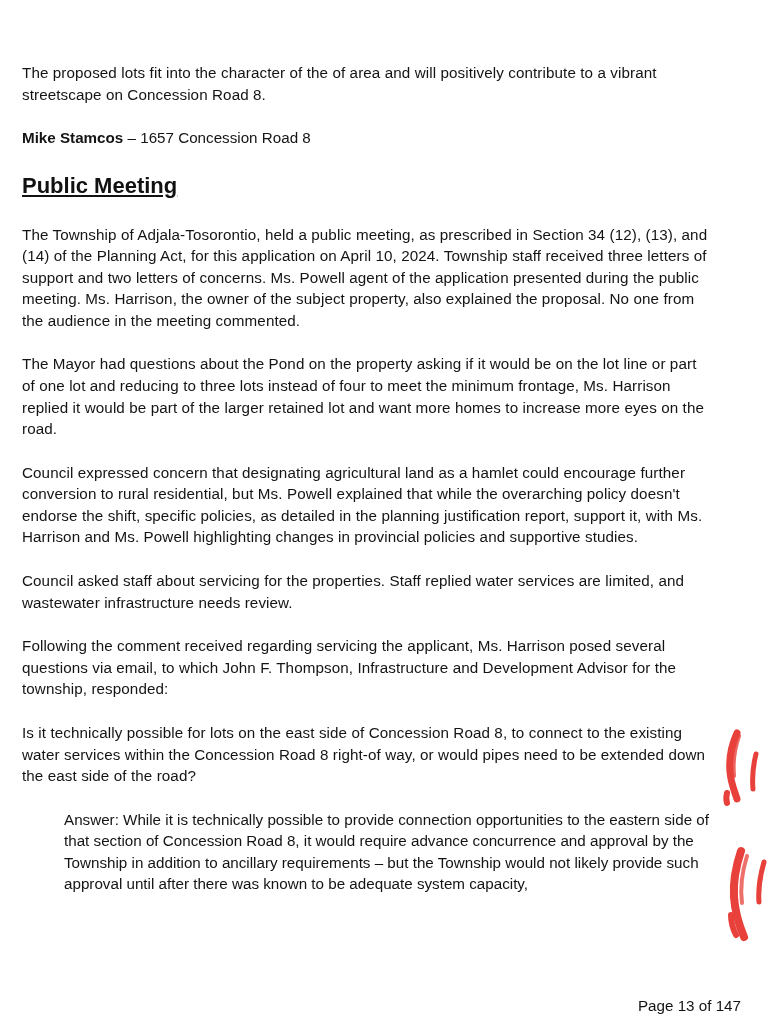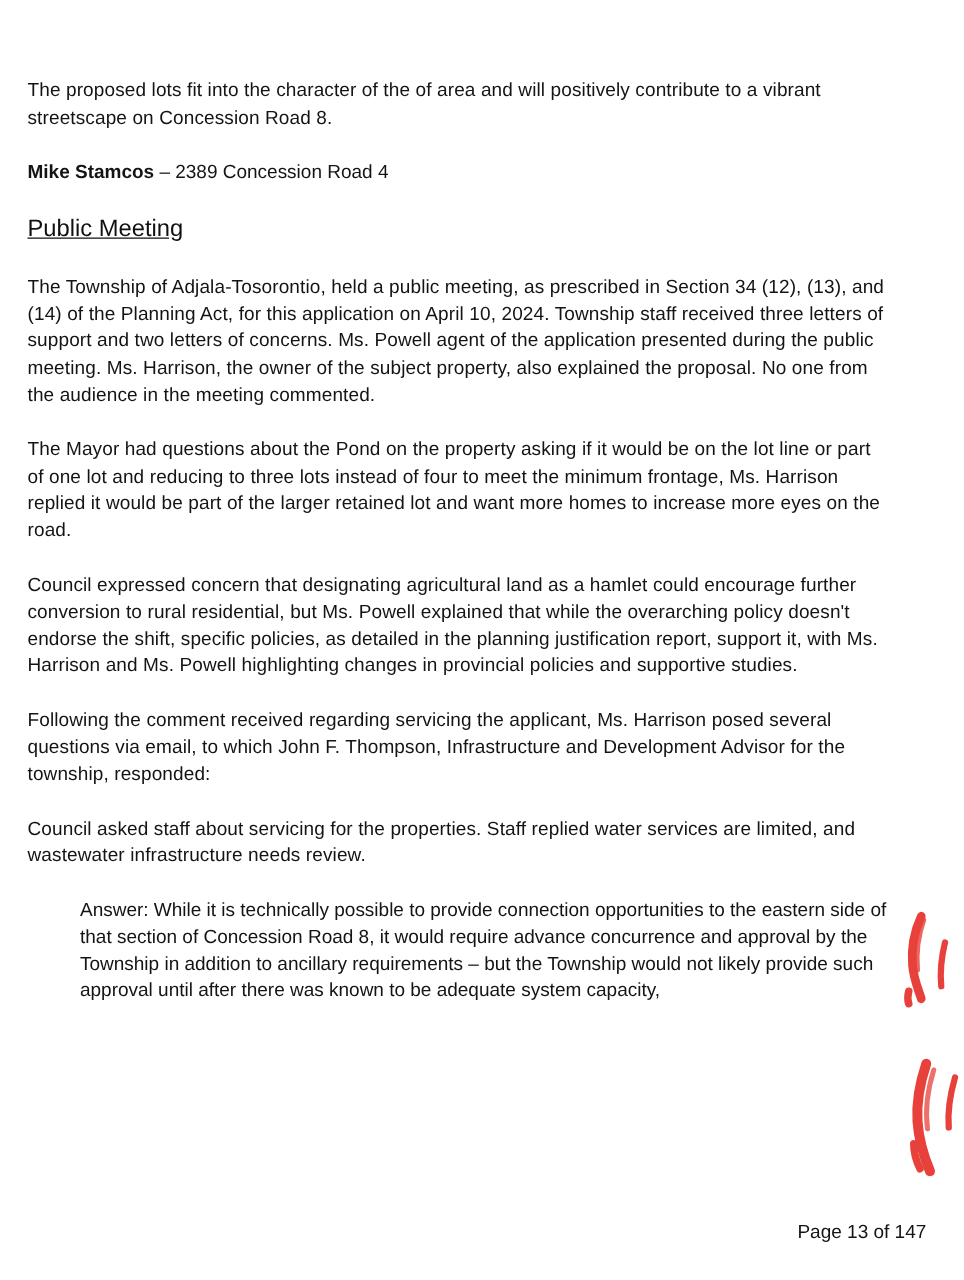--- a/index.html
+++ b/index.html
@@ -37,37 +37,37 @@
     margin: 0 0 22px 0;
     font-size: 15.2px;
     line-height: 1.42;
     color: #141414;
   }
   .speaker-name {
     font-weight: bold;
   }
   .section-heading {
     margin: 0 0 22px 0;
-    font-size: 19px;
-    font-weight: normal;
+    font-size: 22px;
+    font-weight: bold;
     text-decoration: underline;
     color: #111111;
     line-height: 1.4;
   }
   .indent-block {
     margin: 0 0 22px 0;
     padding-left: 42px;
     font-size: 15.2px;
     line-height: 1.42;
     color: #141414;
   }
   .footer {
     position: absolute;
     right: 30px;
-    bottom: 30px;
+    bottom: 10px;
     font-size: 15.2px;
     color: #141414;
   }
   
   .annotation-layer {
     position: absolute;
     top: 0;
     left: 0;
     width: 771px;
     height: 1024px;
@@ -79,37 +79,38 @@
 <body>
 
 <div class="page">
 
   <div class="content">
 
     <p class="para">The proposed lots fit into the character of the of area and will positively contribute to a vibrant streetscape on Concession Road 8.</p>
 
     <p class="speaker-line">
       <span class="speaker-name">Mike Stamcos</span>
-      <span>– 2389 Concession Road 4</span>
+      <span>– 1657 Concession Road 8</span>
     </p>
 
 
 
     <h2 class="section-heading">Public Meeting</h2>
 
     <p class="para">The Township of Adjala-Tosorontio, held a public meeting, as prescribed in Section 34 (12), (13), and (14) of the Planning Act, for this application on April 10, 2024. Township staff received three letters of support and two letters of concerns. Ms. Powell agent of the application presented during the public meeting. Ms. Harrison, the owner of the subject property, also explained the proposal. No one from the audience in the meeting commented.</p>
 
     <p class="para">The Mayor had questions about the Pond on the property asking if it would be on the lot line or part of one lot and reducing to three lots instead of four to meet the minimum frontage, Ms. Harrison replied it would be part of the larger retained lot and want more homes to increase more eyes on the road.</p>
 
     <p class="para">Council expressed concern that designating agricultural land as a hamlet could encourage further conversion to rural residential, but Ms. Powell explained that while the overarching policy doesn't endorse the shift, specific policies, as detailed in the planning justification report, support it, with Ms. Harrison and Ms. Powell highlighting changes in provincial policies and supportive studies.</p>
 
+    <p class="para">Council asked staff about servicing for the properties. Staff replied water services are limited, and wastewater infrastructure needs review.</p>
+
     <p class="para">Following the comment received regarding servicing the applicant, Ms. Harrison posed several questions via email, to which John F. Thompson, Infrastructure and Development Advisor for the township, responded:</p>
 
-    <p class="para">Council asked staff about servicing for the properties. Staff replied water services are limited, and wastewater infrastructure needs review.</p>
-
+    <p class="para">Is it technically possible for lots on the east side of Concession Road 8, to connect to the existing water services within the Concession Road 8 right-of way, or would pipes need to be extended down the east side of the road?</p>
 
     <div class="indent-block">Answer: While it is technically possible to provide connection opportunities to the eastern side of that section of Concession Road 8, it would require advance concurrence and approval by the Township in addition to ancillary requirements – but the Township would not likely provide such approval until after there was known to be adequate system capacity,</div>
 
   </div>
 
   <div class="footer">Page 13 of 147</div>
 
   <svg class="annotation-layer" viewBox="0 0 771 1024" xmlns="http://www.w3.org/2000/svg">
     <g fill="none" stroke="#e8403a" stroke-linecap="round" stroke-linejoin="round">
       <path d="M737 733 C731 746, 729 760, 730 772 C731 784, 735 792, 737 799" stroke-width="7"></path>

